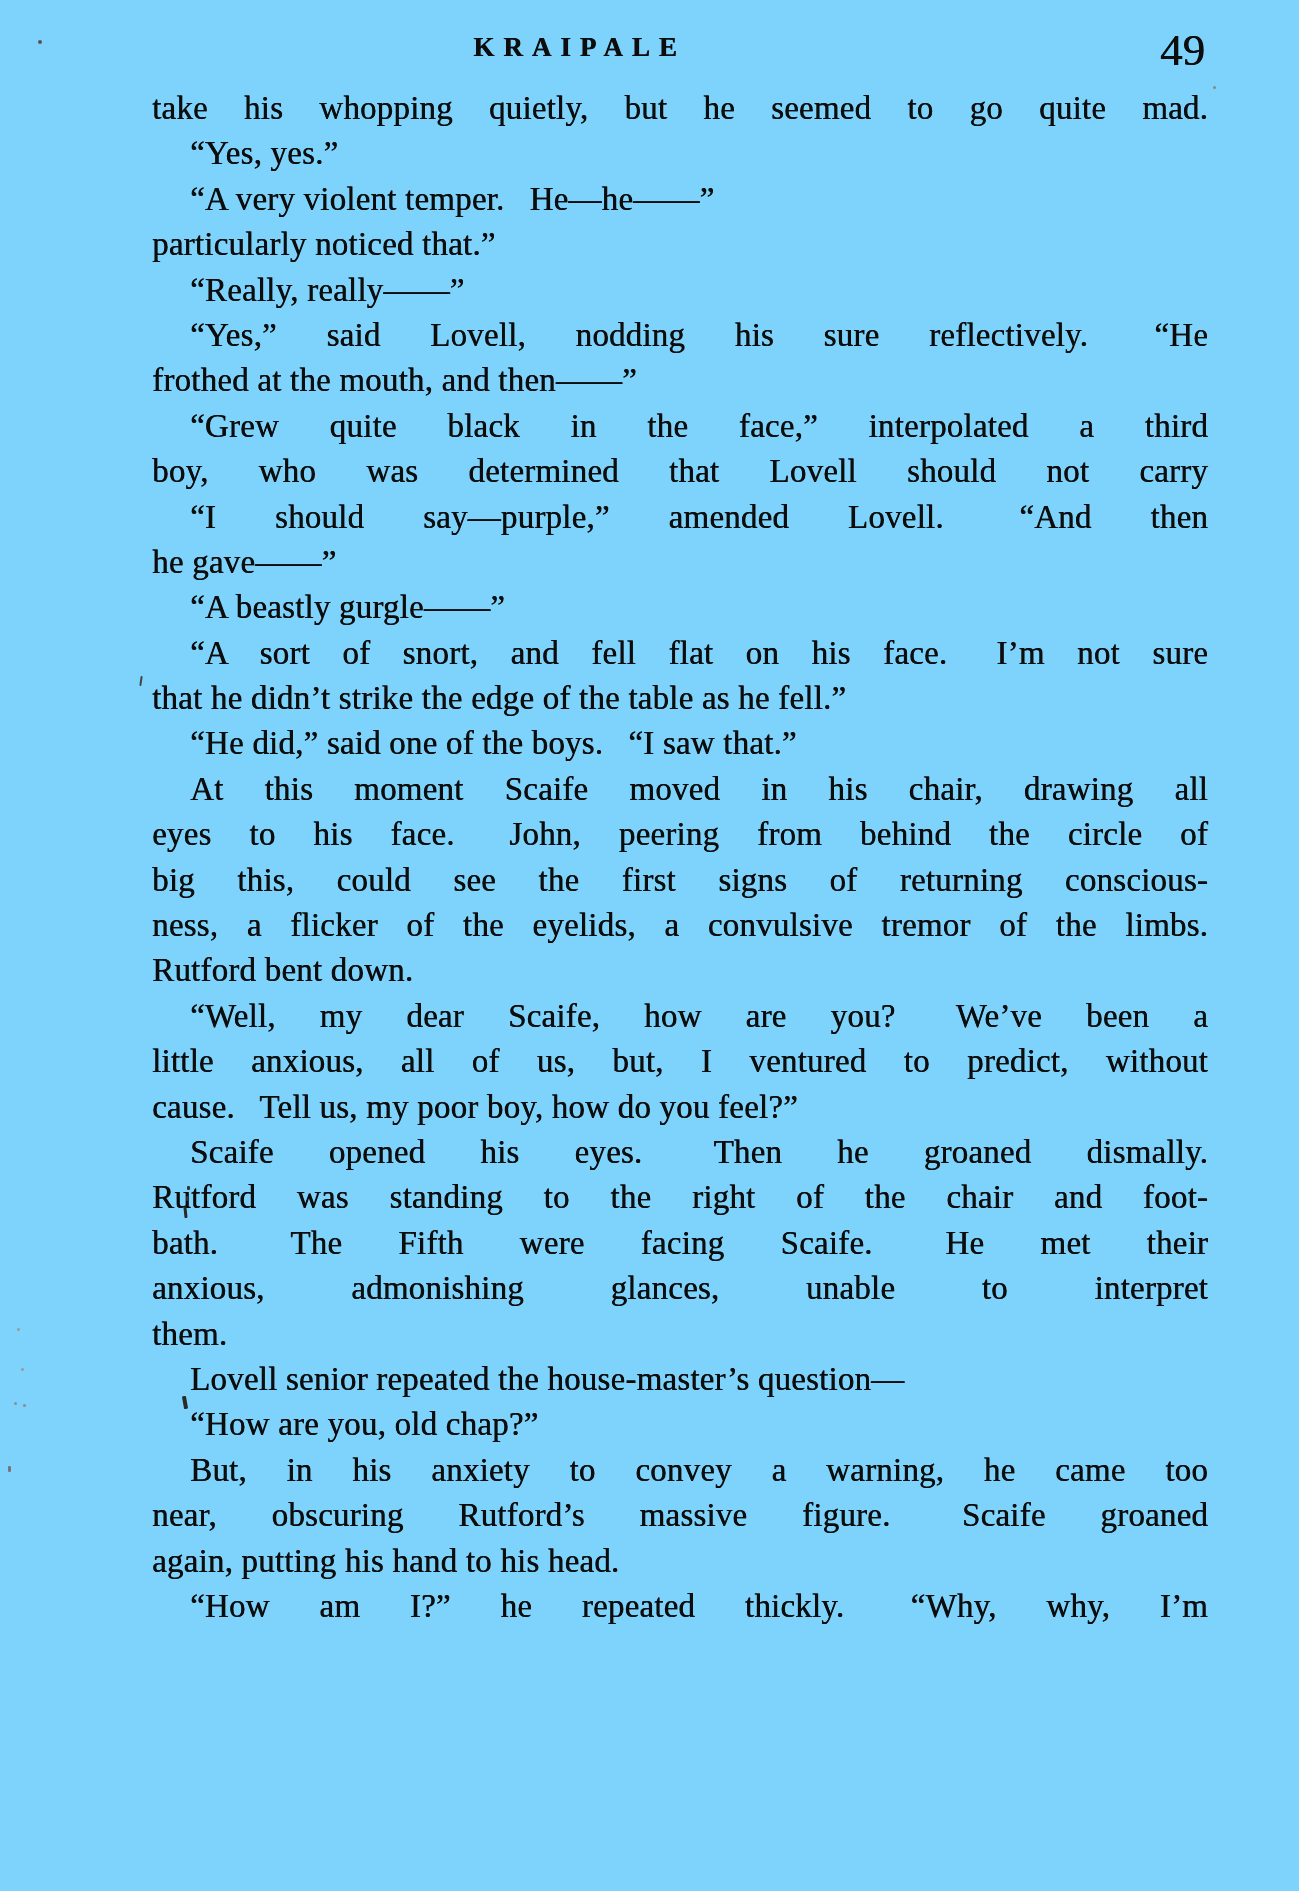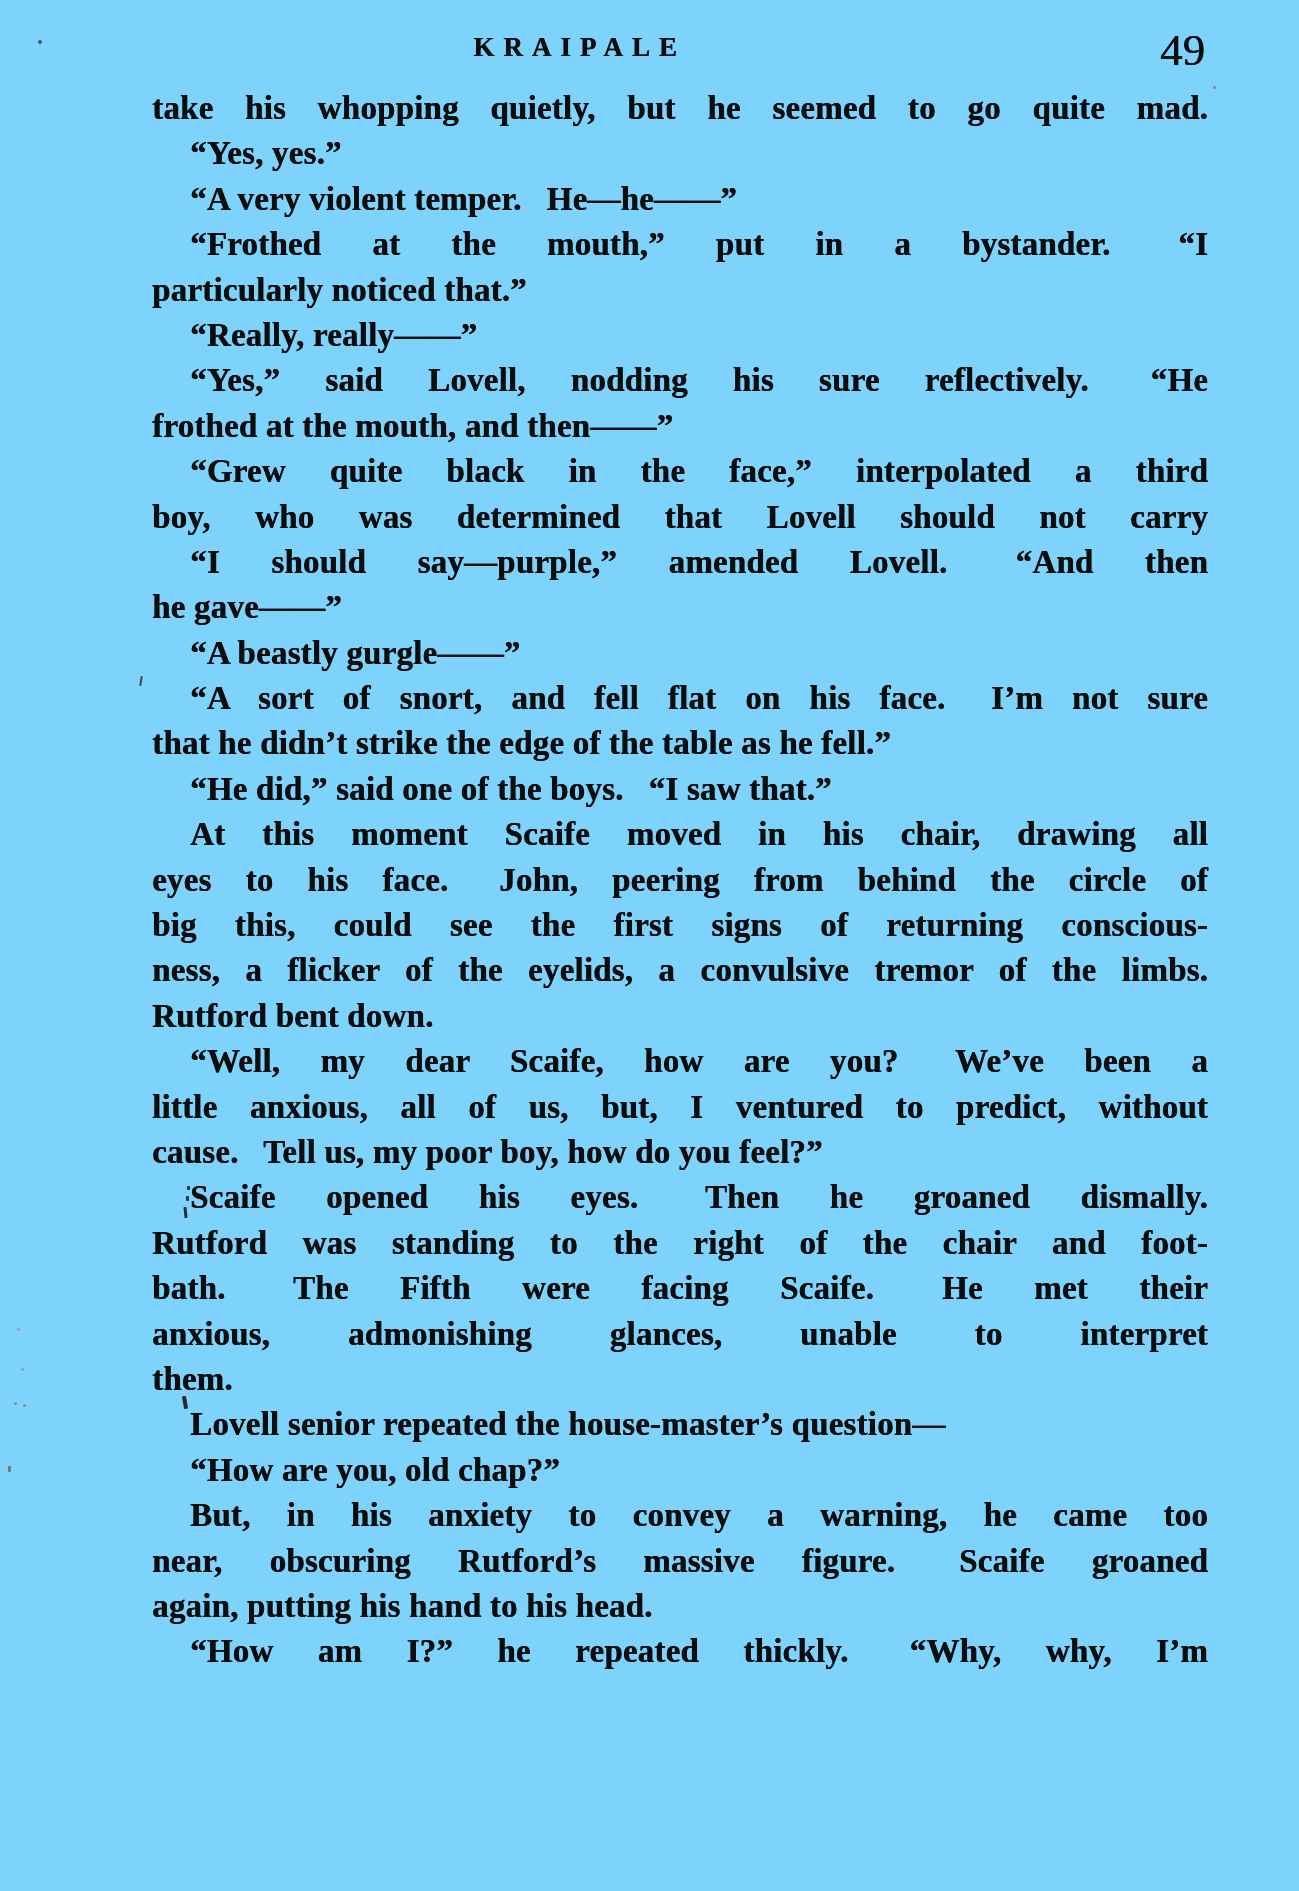--- a/index.html
+++ b/index.html
@@ -52,21 +52,20 @@
     left: 152px;
     width: 1056px;
   }
   .line {
     font-size: 33px;
     line-height: 45.4px;
     height: 45.4px;
     white-space: normal;
     text-shadow: 0.45px 0 0 currentColor;
     letter-spacing: 0.2px;
-    font-weight: bold;
   }
   .line.indent { text-indent: 38px; }
   .line.just {
     text-align: justify;
     text-align-last: justify;
   }
   
   .artifact {
     position: absolute;
     background: #222;
@@ -91,21 +90,20 @@
 
   <header class="page-header">
     <div class="running-title">KRAIPALE</div>
     <div class="page-number">49</div>
   </header>
 
   <main class="text-block" id="text-block">
       <div class="line just">take his whopping quietly, but he seemed to go quite mad.</div>
       <div class="line indent">“Yes, yes.”</div>
       <div class="line indent">“A very violent temper.  He—he——”</div>
-      <div class="line indent just">“Frothed at the mouth,” put in a bystander.  “I</div>
       <div class="line">particularly noticed that.”</div>
       <div class="line indent">“Really, really——”</div>
       <div class="line indent just">“Yes,” said Lovell, nodding his sure reflectively.  “He</div>
       <div class="line">frothed at the mouth, and then——”</div>
       <div class="line indent just">“Grew quite black in the face,” interpolated a third</div>
       <div class="line just">boy, who was determined that Lovell should not carry</div>
       <div class="line indent just">“I should say—purple,” amended Lovell.  “And then</div>
       <div class="line">he gave——”</div>
       <div class="line indent">“A beastly gurgle——”</div>
       <div class="line indent just">“A sort of snort, and fell flat on his face.  I’m not sure</div>

